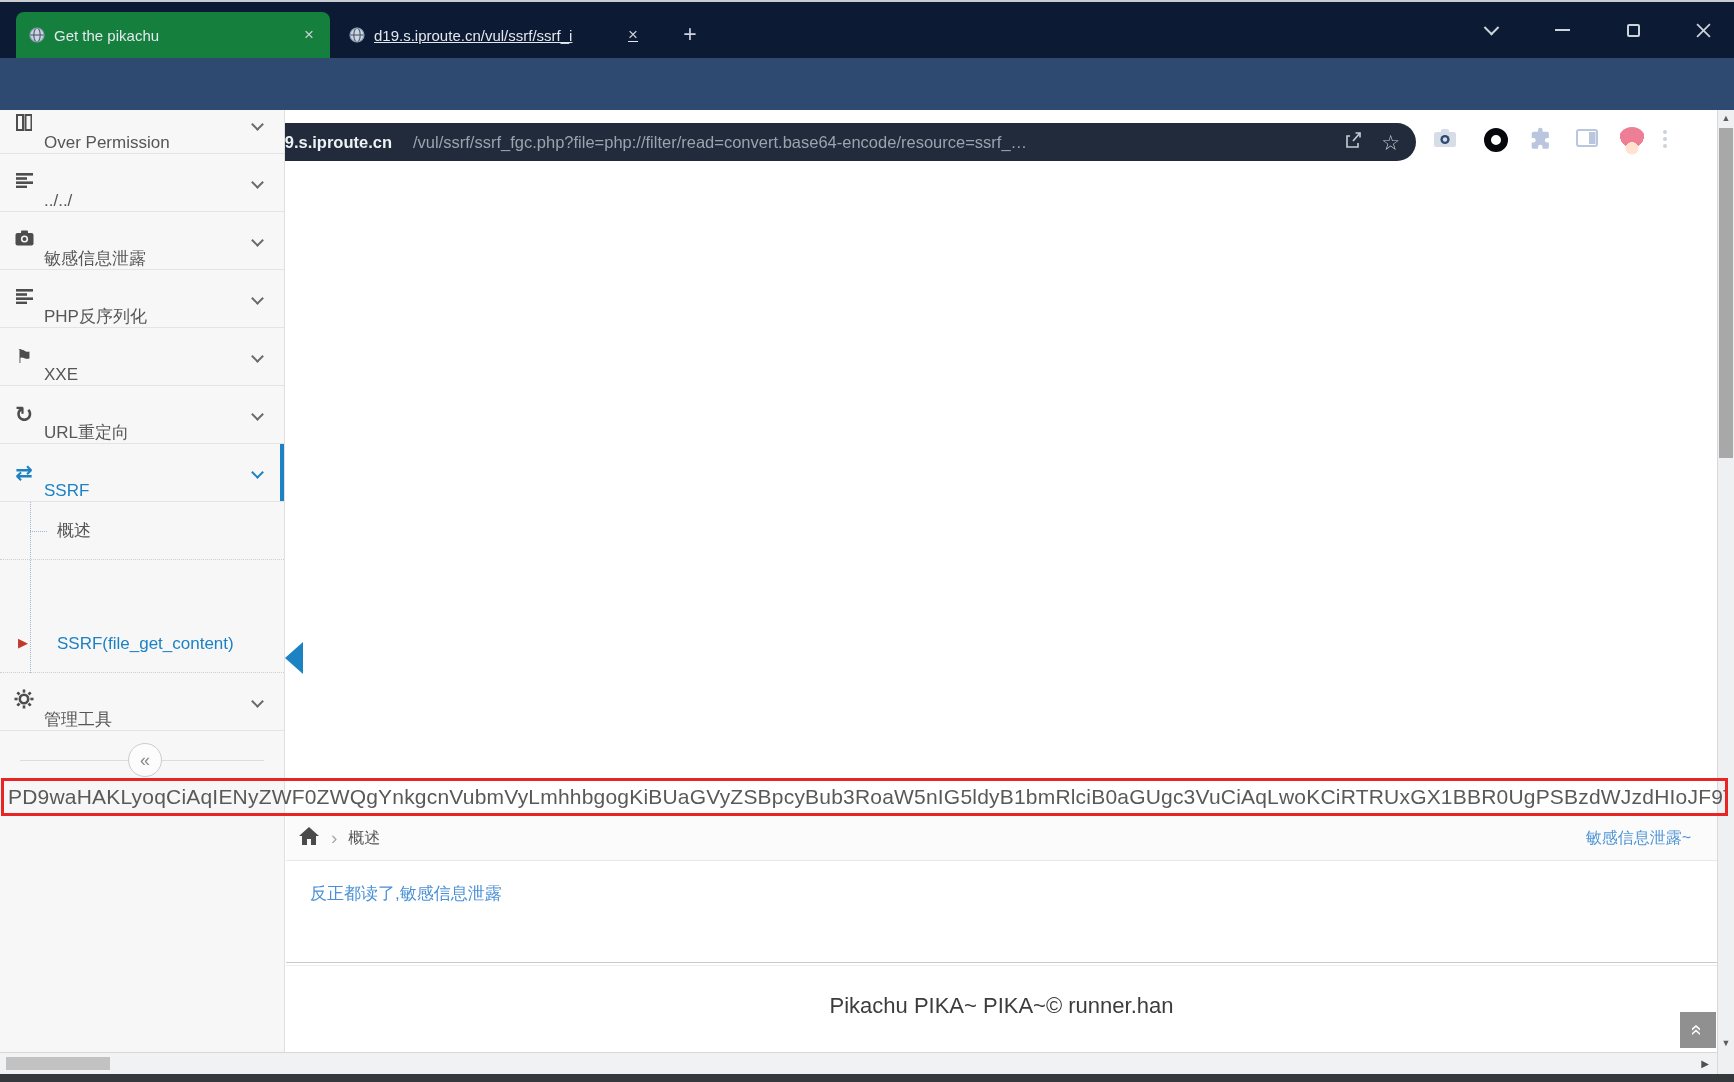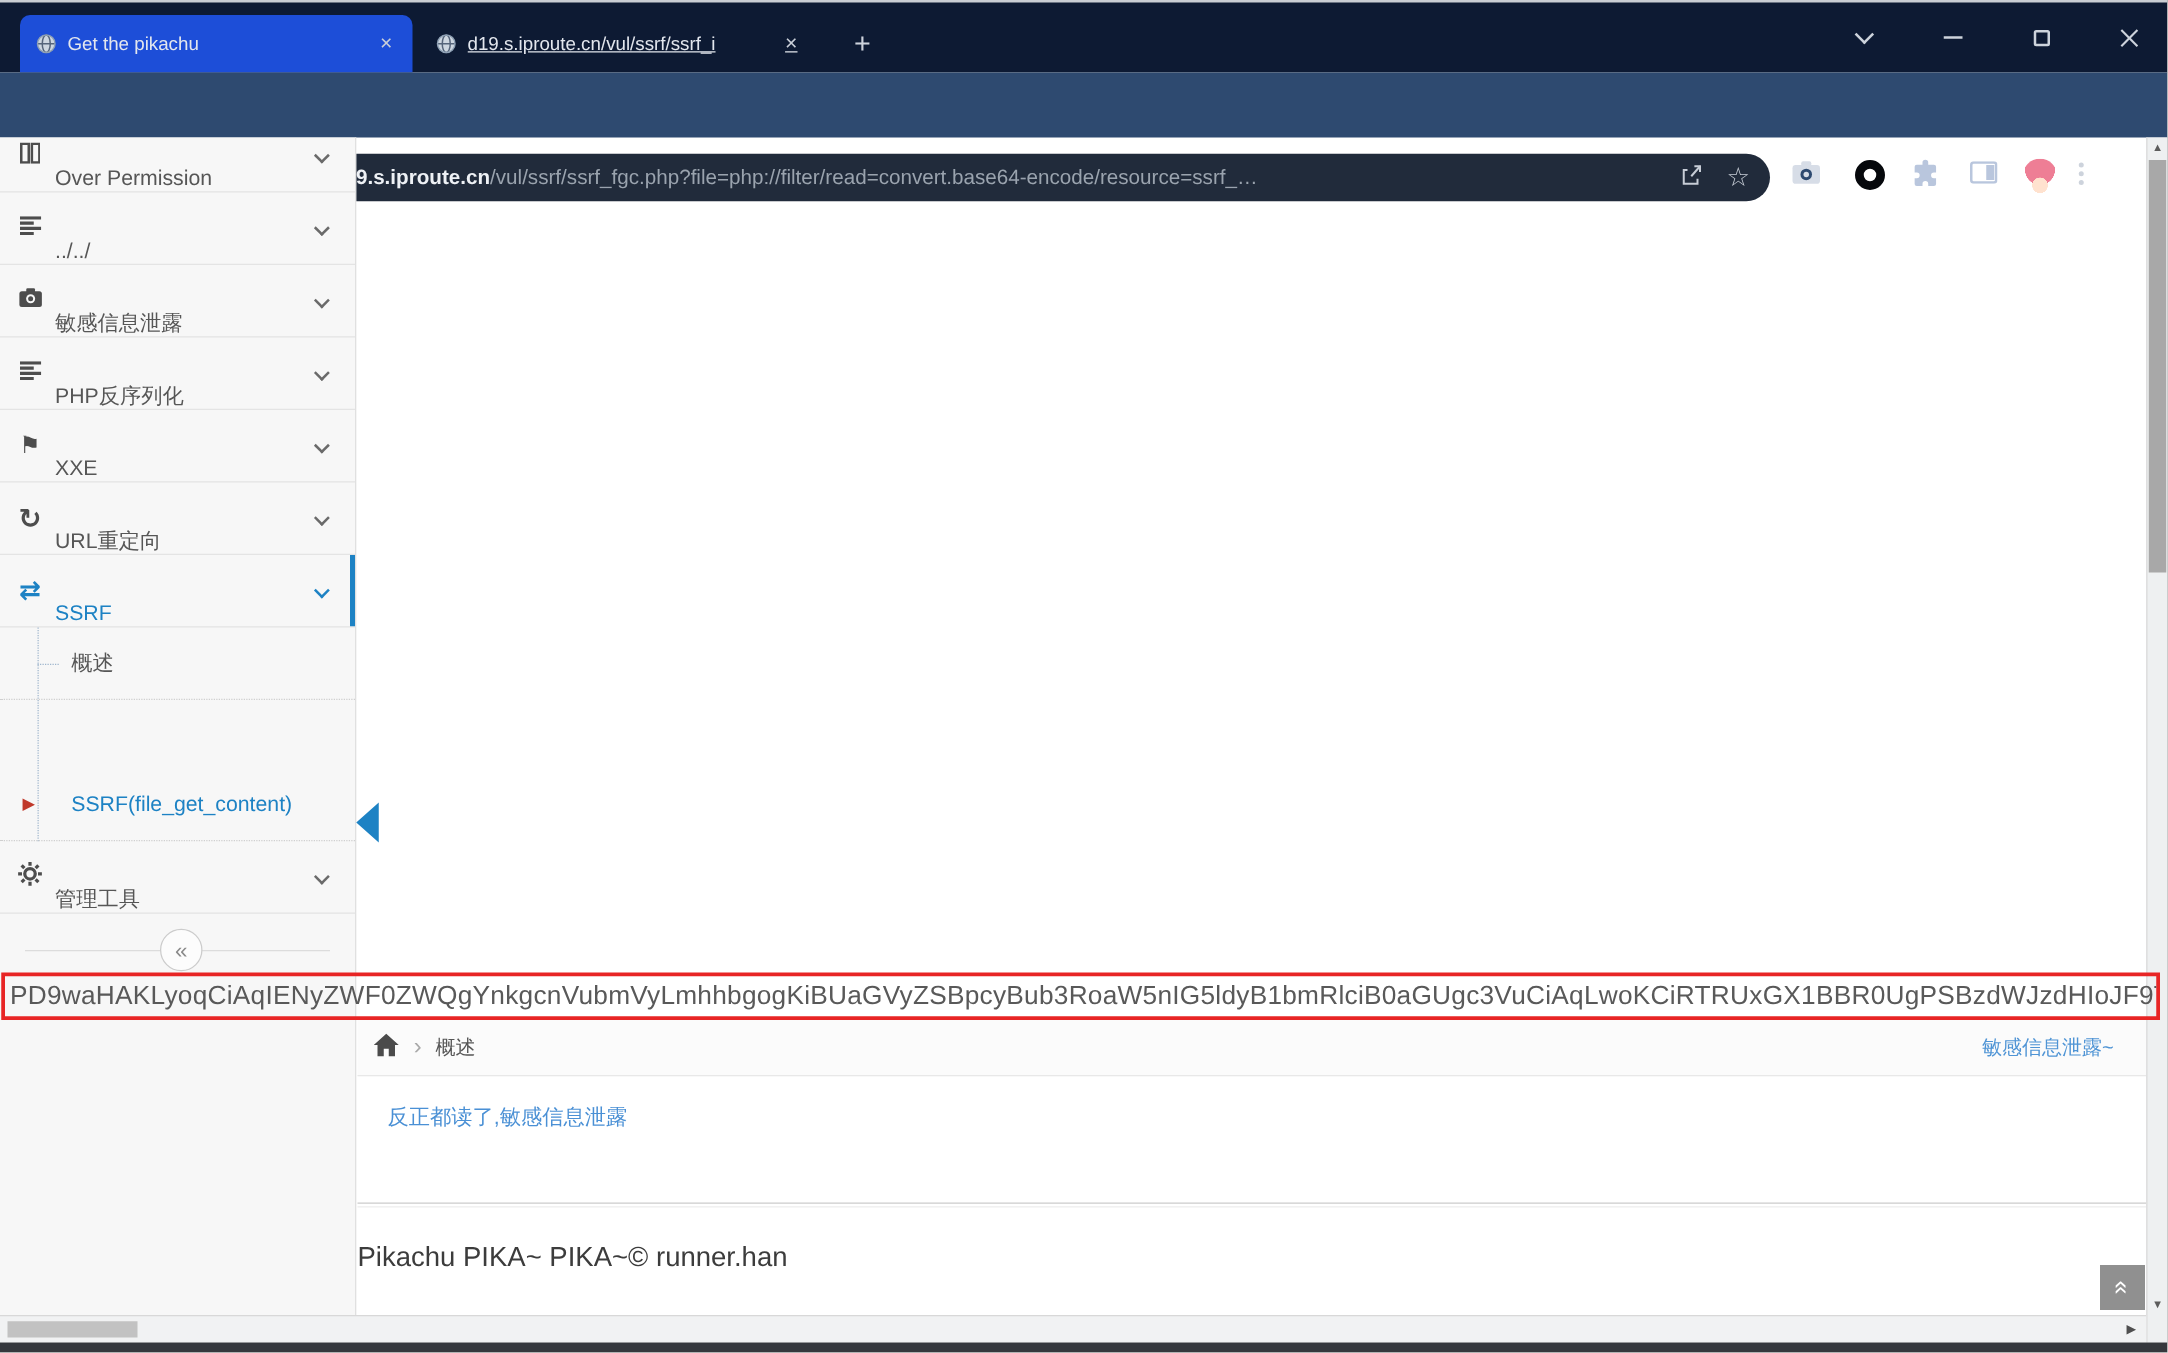--- a/index.html
+++ b/index.html
@@ -4,39 +4,39 @@
 <style>
   html,body{margin:0;padding:0;background:#9a9a9a;}
   *{box-sizing:border-box;font-family:"Liberation Sans","DejaVu Sans",sans-serif;}
   #win{position:relative;width:1734px;height:1082px;background:#ffffff;overflow:hidden;}
   .abs{position:absolute;}
 
   
   #topedge{left:0;top:0;width:1734px;height:2px;background:#c9cdd3;z-index:9;}
   #titlebar{left:0;top:0;width:1734px;height:58px;background:#0d1a33;}
   .tab{top:12px;height:46px;display:flex;align-items:center;padding:0 12px;color:#e3e7ee;font-size:15px;}
-  .tab.active{background:#1d4ed8;border-radius:8px 8px 0 0;}
+  .tab.active{background:#15803d;border-radius:8px 8px 0 0;}
   .tab .title{flex:1;overflow:hidden;white-space:nowrap;margin:0 10px 0 8px;}
   .tab .x{color:#c9cfd8;font-size:17px;padding:0 4px;}
   .favicon{width:18px;height:18px;flex:none;}
   #newtab{left:676px;top:22px;width:28px;height:26px;color:#cdd3dc;font-size:23px;line-height:24px;text-align:center;}
   .wc{top:18px;width:26px;height:24px;display:flex;align-items:center;justify-content:center;}
   .chevdown{width:11px;height:11px;border-right:2px solid #cdd3dc;border-bottom:2px solid #cdd3dc;transform:rotate(45deg) translate(-2px,-2px);}
   .minbar{width:15px;height:2px;background:#cdd3dc;}
   .maxbox{width:13px;height:13px;border:2px solid #cdd3dc;border-radius:2px;}
 
   
   #toolbar{left:0;top:58px;width:1734px;height:52px;background:#2e4a70;}
   .navbtn{top:70px;font-size:23px;color:#c7cdd6;}
   #urlbar{left:150px;top:65px;width:1266px;height:38px;background:#212b3b;border-radius:19px;display:flex;align-items:center;padding:0 16px 0 20px;}
   #seclabel{color:#a7b0bb;font-size:15.5px;margin:0 10px 0 8px;}
   .vsep{width:1px;height:20px;background:#56617a;margin-right:12px;}
   #urltext{font-size:16.5px;white-space:nowrap;overflow:hidden;flex:1;}
   #urltext .dom{color:#eef1f5;font-weight:bold;}
-  #urltext .path{color:#9aa3ae;}
+  #urltext .path{color:#9aa3ae;margin-left:21px;}
   .pillicon{margin-left:18px;flex:none;}
   .extbtn{top:68px;}
   #extcircle{width:24px;height:24px;border-radius:50%;border:7px solid #06080c;}
   #avatar{width:28px;height:28px;border-radius:50%;background:
      radial-gradient(circle at 50% 76%, #ffe2cf 0 24%, rgba(0,0,0,0) 25%),
      radial-gradient(circle at 50% 32%, #ee7e95 0 50%, rgba(0,0,0,0) 51%),#fff;}
   .dotcol{display:flex;flex-direction:column;gap:3px;}
   .dotcol i{width:4px;height:4px;border-radius:50%;background:#cdd3dc;}
 
   
@@ -63,21 +63,21 @@
   #redbox{left:1px;top:778px;width:1727px;height:38px;border:3px solid #e82525;z-index:6;overflow:hidden;}
   #redbox .b64{white-space:nowrap;font-size:21px;line-height:31px;color:#595959;padding-left:4px;letter-spacing:0.2px;}
 
   
   #crumbbar{left:286px;top:816px;width:1431px;height:45px;background:#fbfbfb;border-bottom:1px solid #e8e8e8;display:flex;align-items:center;padding:0 26px 0 12px;}
   #crumbsep{color:#a9a9a9;font-size:19px;margin:0 11px;}
   #crumbpage{color:#565656;font-size:16px;}
   #hintlink{margin-left:auto;color:#4f94d5;font-size:16px;}
   #poemlink{left:310px;top:882px;color:#4a90d5;font-size:17px;}
   #rule{left:286px;top:962px;width:1431px;height:4px;border-top:1px solid #cbcbcb;border-bottom:1px solid #ededed;}
-  #footer{left:286px;top:993px;width:1431px;font-size:22px;color:#3c3c3c;}
+  #footer{left:286px;top:993px;width:1431px;text-align:center;font-size:22px;color:#3c3c3c;}
   #scrolltop{left:1680px;top:1012px;width:36px;height:36px;background:#909090;color:#fff;display:flex;align-items:center;justify-content:center;z-index:7;}
   #scrolltop span{display:inline-block;transform:rotate(90deg);font-size:20px;line-height:1;}
 
   
   #vscroll{left:1717px;top:110px;width:17px;height:964px;background:#eef0f1;border-left:1px solid #d9d9d9;}
   #vthumb{position:absolute;left:1px;right:1px;top:18px;height:330px;background:#a8a8a8;}
   .sarrow{position:absolute;width:100%;text-align:center;color:#5c5c5c;font-size:9px;}
   #hscroll{left:0;top:1052px;width:1717px;height:22px;background:#f1f2f3;border-top:1px solid #d8d8d8;z-index:7;}
   #hthumb{position:absolute;left:6px;top:4px;width:104px;height:13px;background:#c2c2c2;}
   #harrow{position:absolute;right:8px;top:5px;color:#4f4f4f;font-size:10px;}

